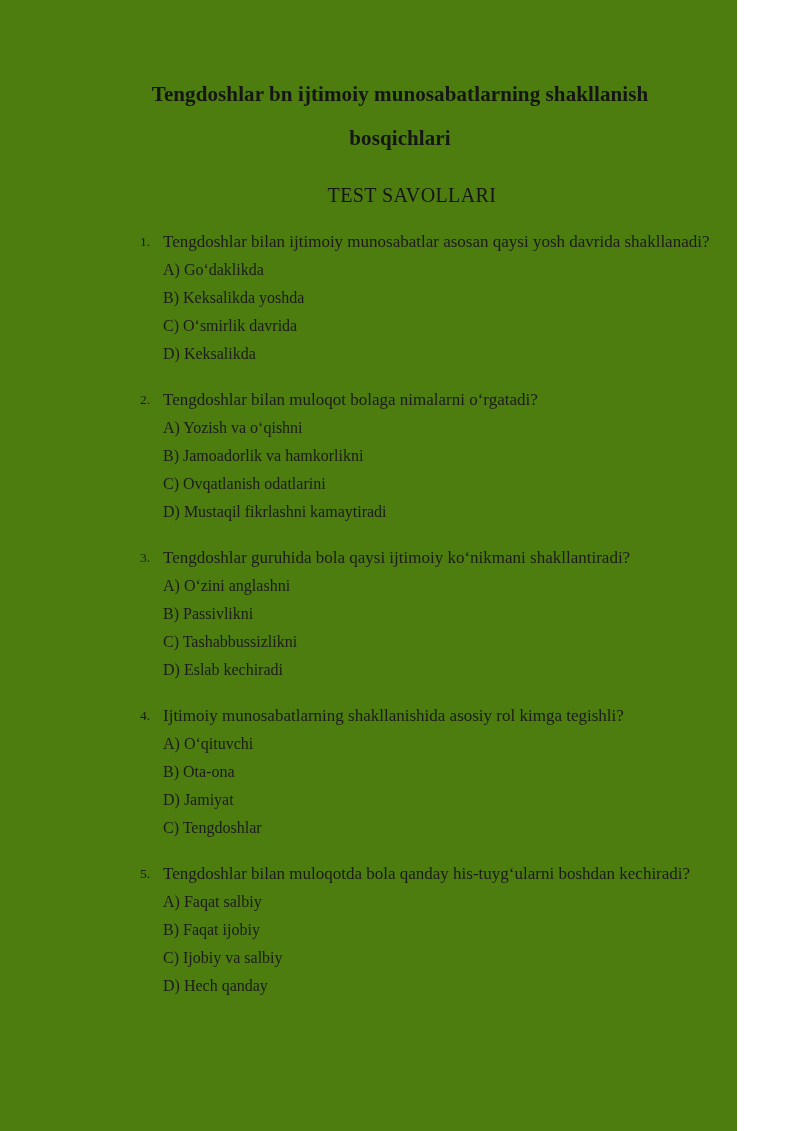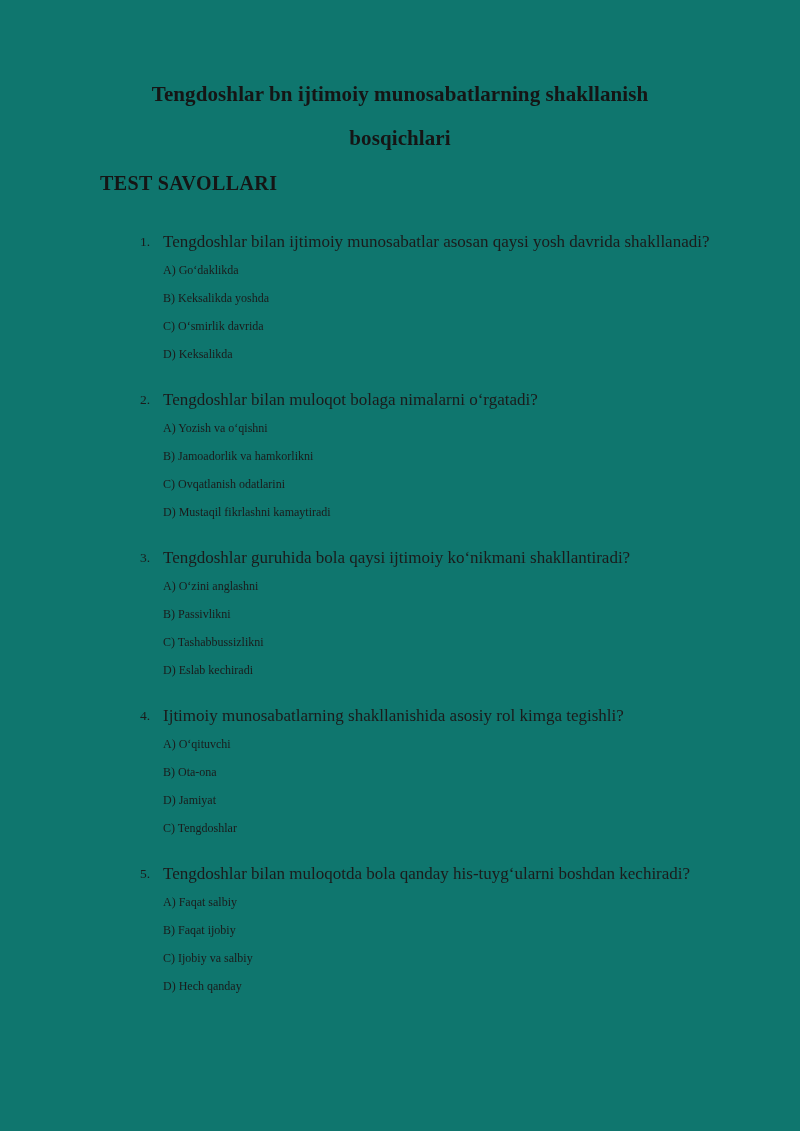--- a/index.html
+++ b/index.html
@@ -3,23 +3,23 @@
 <meta charset="utf-8">
 <title>Tengdoshlar bn ijtimoiy munosabatlarning shakllanish bosqichlari — TEST SAVOLLARI</title>
 <style>
   html, body {
     margin: 0;
     padding: 0;
     background: #ffffff;
   }
   .page {
     position: relative;
-    width: 800px;
+    width: 737px;
     height: 1131px;
-    background: #0f766e;
+    background: #4d7c0f;
     overflow: hidden;
     font-family: "Liberation Serif", "DejaVu Serif", serif;
     color: #1b1b1b;
     -webkit-font-smoothing: antialiased;
   }
 
   
   .doc-title {
     position: absolute;
     left: 100px;
@@ -31,24 +31,24 @@
     font-weight: bold;
     line-height: 44px;
     letter-spacing: 0.1px;
     color: #151515;
   }
   .doc-subtitle {
     position: absolute;
     left: 100px;
     top: 172px;
     width: 600px;
-    margin: 0;
-    text-align: left;
+    margin: 12px;
+    text-align: center;
     font-size: 20px;
-    font-weight: bold;
+    font-weight: normal;
     letter-spacing: 0.4px;
     color: #151515;
   }
 
   
   .questions {
     position: absolute;
     left: 140px;
     top: 228px;
     width: 560px;
@@ -78,21 +78,21 @@
     font-size: 17px;
     line-height: 28px;
     white-space: nowrap;
   }
   .options {
     list-style: none;
     margin: 0;
     padding: 0 0 0 23px;
   }
   .option {
-    font-size: 12px;
+    font-size: 16px;
     line-height: 28px;
     white-space: nowrap;
   }
 </style>
 </head>
 <body>
 
 <div class="page">
 
   <h1 class="doc-title">Tengdoshlar bn ijtimoiy munosabatlarning shakllanish bosqichlari</h1>

